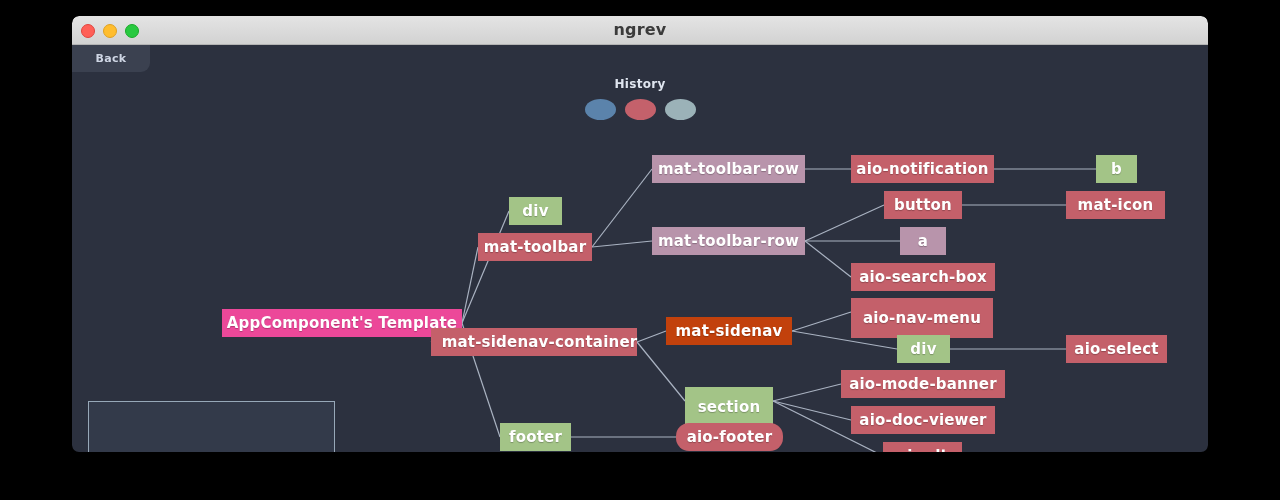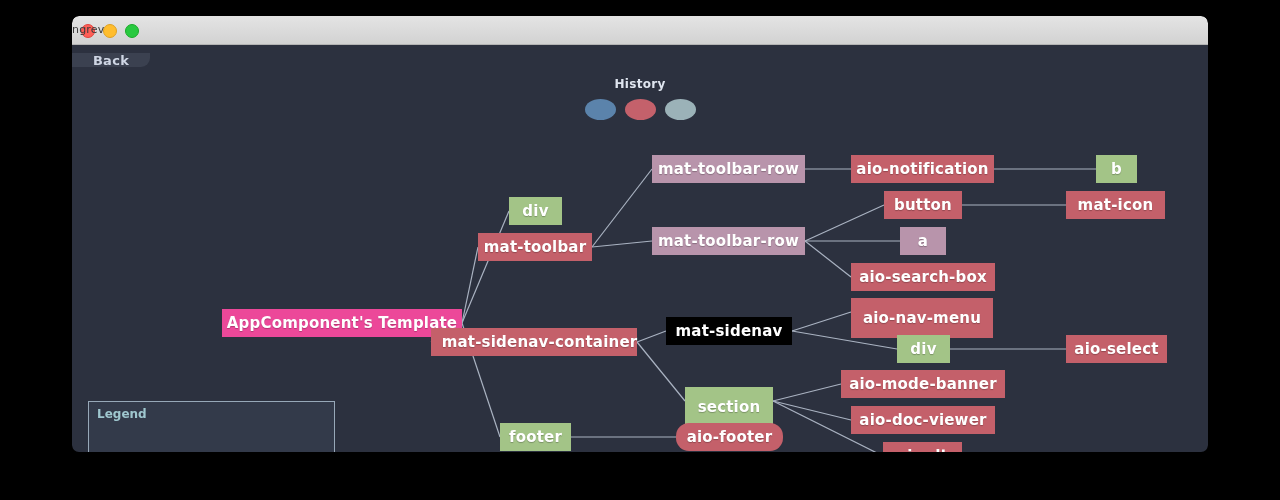--- a/index.html
+++ b/index.html
@@ -46,47 +46,48 @@
     display: block;
   }
   .tl-close  { background: #ff5f57; border: 0.5px solid #e0443e; }
   .tl-min    { background: #ffbd2e; border: 0.5px solid #dea123; }
   .tl-max    { background: #28c940; border: 0.5px solid #1aab29; }
 
   #window-title {
     position: absolute;
     left: 0; right: 0; top: 0;
     line-height: 28px;
-    font-size: 11px;
+    text-align: center;
+    font-size: 16px;
     color: #3b3b3b;
-    font-weight: 400;
+    font-weight: 700;
     letter-spacing: 0.2px;
   }
 
   
   #canvas {
     position: relative;
     width: 1136px;
     height: 408px;
     background: #2c313f;
     border-bottom-left-radius: 7px;
     border-bottom-right-radius: 7px;
     overflow: hidden;
   }
 
   
   #back-button {
     position: absolute;
     left: 0;
-    top: 8px;
+    top: 0;
     width: 78px;
-    height: 14px;
+    height: 27px;
     background: #3b4150;
     color: #cfd6e4;
-    font-size: 13px;
+    font-size: 11px;
     font-weight: 700;
     display: flex;
     align-items: center;
     justify-content: center;
     border-bottom-right-radius: 9px;
     cursor: pointer;
     letter-spacing: 0.3px;
     z-index: 30;
   }
 
@@ -243,30 +244,29 @@
         <div class="node" style="left: 406px; top: 188px; width: 114px; height: 28px; background: rgb(196, 96, 106);">mat-toolbar</div>
         <div class="node" style="left: 580px; top: 110px; width: 153px; height: 28px; background: rgb(184, 148, 171);">mat-toolbar-row</div>
         <div class="node" style="left: 779px; top: 110px; width: 143px; height: 28px; background: rgb(196, 96, 106);">aio-notification</div>
         <div class="node" style="left: 1024px; top: 110px; width: 41px; height: 28px; background: rgb(163, 196, 135);">b</div>
         <div class="node" style="left: 812px; top: 146px; width: 78px; height: 28px; background: rgb(196, 96, 106);">button</div>
         <div class="node" style="left: 994px; top: 146px; width: 99px; height: 28px; background: rgb(196, 96, 106);">mat-icon</div>
         <div class="node" style="left: 580px; top: 182px; width: 153px; height: 28px; background: rgb(184, 148, 171);">mat-toolbar-row</div>
         <div class="node" style="left: 828px; top: 182px; width: 46px; height: 28px; background: rgb(184, 148, 171);">a</div>
         <div class="node" style="left: 779px; top: 218px; width: 144px; height: 28px; background: rgb(196, 96, 106);">aio-search-box</div>
         <div class="node" style="left: 359px; top: 283px; width: 206px; height: 28px; background: rgb(196, 96, 106); padding-left: 11px;">mat-sidenav-container</div>
-        <div class="node" style="left: 594px; top: 272px; width: 126px; height: 28px; background: #000000;">mat-sidenav</div>
+        <div class="node" style="left: 594px; top: 272px; width: 126px; height: 28px; background: #c2410c;">mat-sidenav</div>
         <div class="node" style="left: 779px; top: 253px; width: 142px; height: 40px; background: rgb(196, 96, 106);">aio-nav-menu</div>
         <div class="node" style="left: 825px; top: 290px; width: 53px; height: 28px; background: rgb(163, 196, 135);">div</div>
         <div class="node" style="left: 994px; top: 290px; width: 101px; height: 28px; background: rgb(196, 96, 106);">aio-select</div>
         <div class="node" style="left: 613px; top: 342px; width: 88px; height: 40px; background: rgb(163, 196, 135);">section</div>
         <div class="node" style="left: 769px; top: 325px; width: 164px; height: 28px; background: rgb(196, 96, 106);">aio-mode-banner</div>
         <div class="node" style="left: 779px; top: 361px; width: 144px; height: 28px; background: rgb(196, 96, 106);">aio-doc-viewer</div>
         <div class="node" style="left: 811px; top: 397px; width: 79px; height: 28px; background: rgb(196, 96, 106);">aio-dt</div>
         <div class="node" style="left: 428px; top: 378px; width: 71px; height: 28px; background: rgb(163, 196, 135);">footer</div>
         <div class="node" style="left: 604px; top: 378px; width: 107px; height: 28px; background: rgb(196, 96, 106); border-radius: 13px;">aio-footer</div>
       </div>
 
     <div id="legend">
-      <div id="legend-title">Legend</div>
     </div>
 
   </div>
 </div>
 
 </body></html>

